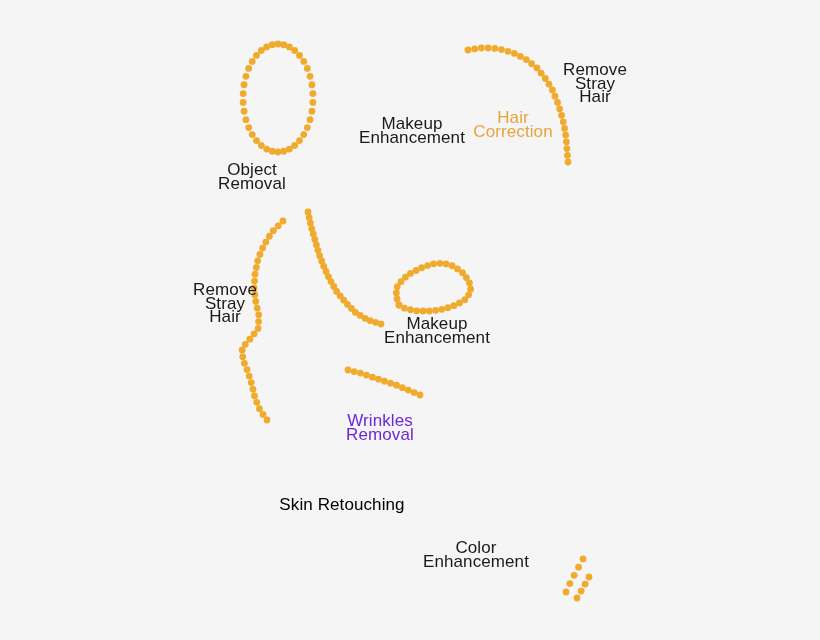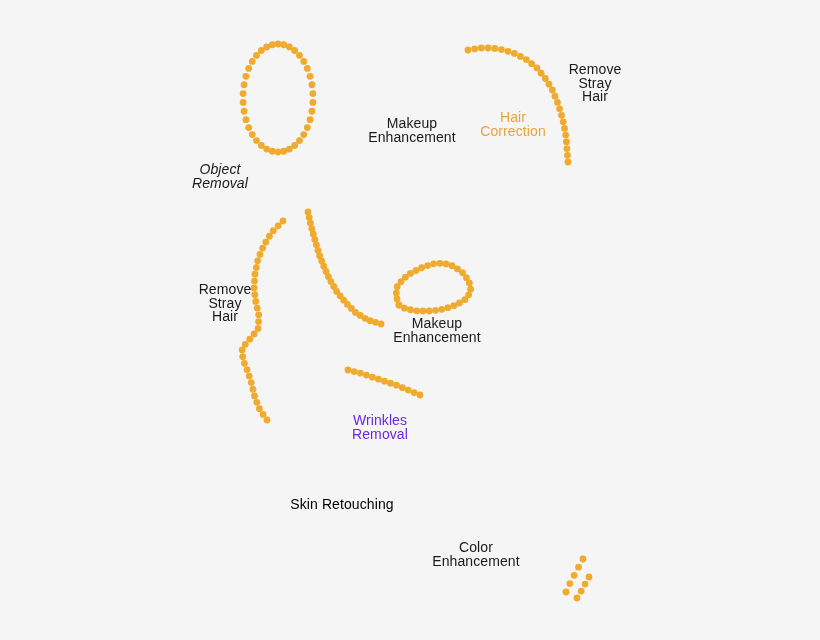--- a/index.html
+++ b/index.html
@@ -22,21 +22,21 @@
   #paths {
     position: absolute;
     left: 0;
     top: 0;
     width: 820px;
     height: 640px;
   }
   .label {
     position: absolute;
     font-family: "Liberation Sans", sans-serif;
-    font-size: 14px;
+    font-size: 17px;
     line-height: 13.5px;
     color: #1a1a1a;
     white-space: pre;
     text-align: center;
     transform: translate(-50%, -50%);
     letter-spacing: 0.1px;
   }
   .label.accent {
     color: #e8a33d;
   }
@@ -235,21 +235,21 @@
         <circle cx="566.00" cy="592.00" r="3.4" fill="#f0ab2e"></circle>
       </g>
       <g>
         <circle cx="589.00" cy="577.00" r="3.4" fill="#f0ab2e"></circle>
         <circle cx="585.14" cy="584.08" r="3.4" fill="#f0ab2e"></circle>
         <circle cx="581.15" cy="591.09" r="3.4" fill="#f0ab2e"></circle>
         <circle cx="577.00" cy="598.00" r="3.4" fill="#f0ab2e"></circle>
       </g>
     </svg>
   <div id="labels-layer">
-      <div class="label" style="left: 220px; top: 176px; color: rgb(26, 26, 26); font-style: italic;"><div>Object</div><div>Removal</div></div>
+      <div class="label" style="left: 252px; top: 176px; color: rgb(26, 26, 26);"><div>Object</div><div>Removal</div></div>
       <div class="label" style="left: 412px; top: 130px; color: rgb(26, 26, 26);"><div>Makeup</div><div>Enhancement</div></div>
       <div class="label accent" style="left: 513px; top: 124px; color: rgb(232, 163, 61);"><div>Hair</div><div>Correction</div></div>
       <div class="label" style="left: 595px; top: 83px; color: rgb(26, 26, 26);"><div>Remove</div><div>Stray</div><div>Hair</div></div>
       <div class="label" style="left: 225px; top: 303px; color: rgb(26, 26, 26);"><div>Remove</div><div>Stray</div><div>Hair</div></div>
       <div class="label" style="left: 437px; top: 330px; color: rgb(26, 26, 26);"><div>Makeup</div><div>Enhancement</div></div>
       <div class="label" style="left: 380px; top: 427px; color: #6d28d9;"><div>Wrinkles</div><div>Removal</div></div>
       <div class="label" style="left: 342px; top: 505px; color: #000000;"><div>Skin Retouching</div></div>
       <div class="label" style="left: 476px; top: 517px; color: rgb(26, 26, 26); margin-top: 37px;"><div>Color</div><div>Enhancement</div></div>
     </div>
 </div>

